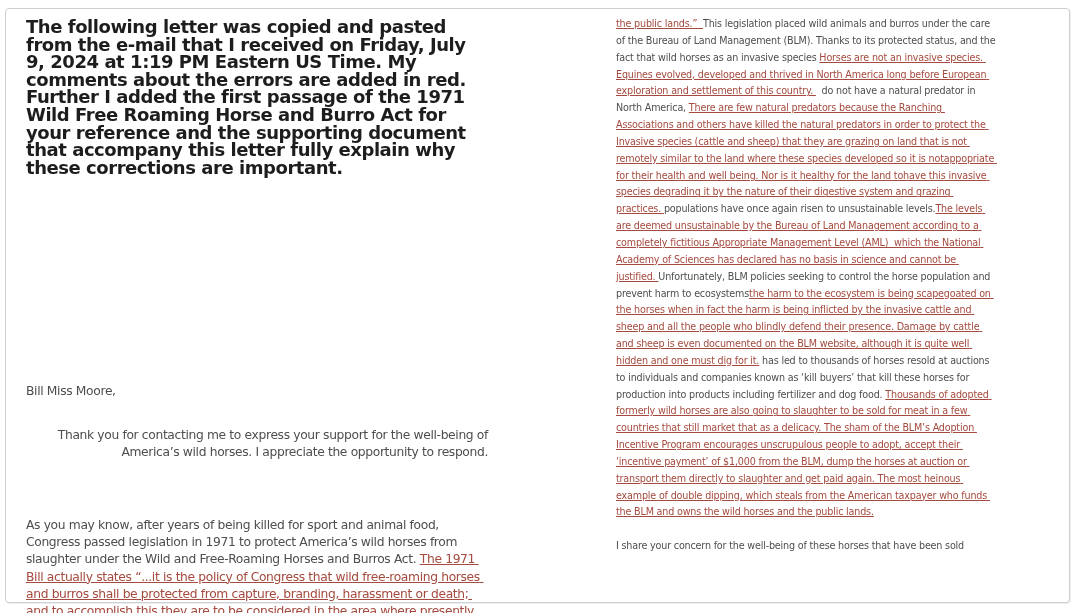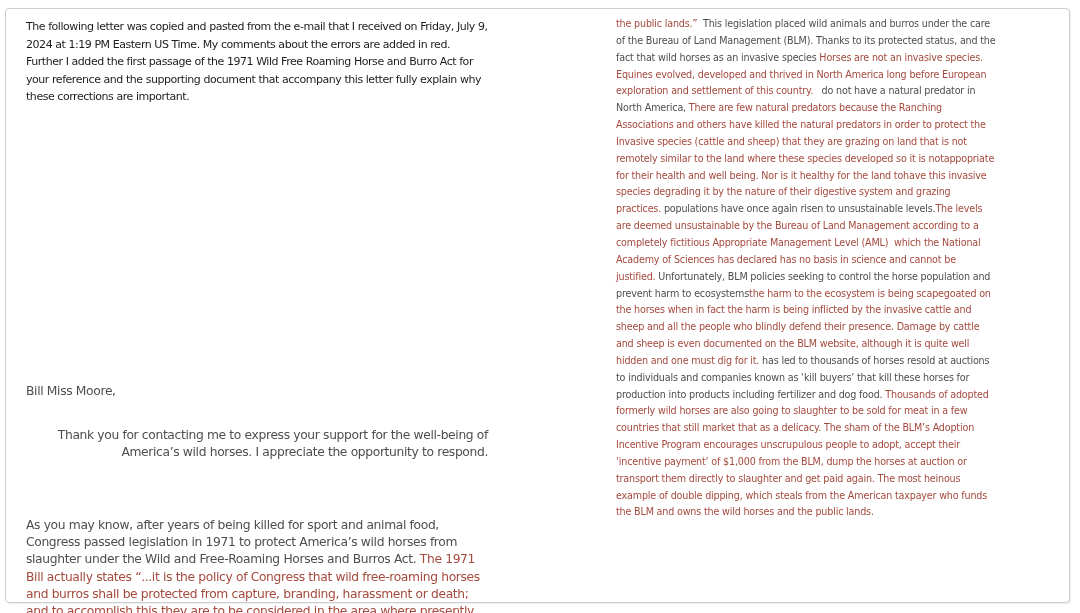--- a/index.html
+++ b/index.html
@@ -21,22 +21,22 @@
     left:5px;top:8px;
     width:1063px;height:593px;
     border:1px solid var(--border);
     border-radius:4px;
     background:#ffffff;
     box-shadow:1px 1px 0 #eceff1;
   }
   .intro-note{
     position:absolute;
     left:26px;top:18px;width:462px;
-    font-weight:normal;
-    font-size:11px;
+    font-weight:bold;
+    font-size:18px;
     line-height:17.6px;
     letter-spacing:-0.45px;
     color:var(--intro);
     white-space:pre-wrap;
   }
   .salutation{
     position:absolute;
     left:26px;top:384px;
     font-size:12.3px;
     letter-spacing:-0.35px;
@@ -67,32 +67,33 @@
     position:absolute;
     left:616px;top:16px;width:381px;
     font-size:9.6px;
     line-height:16.85px;
     letter-spacing:-0.18px;
     color:var(--ink);
   }
   .right-flow{white-space:pre-wrap;}
   .col-gap{height:17px;}
   .closing-line{white-space:pre-wrap;color:var(--ink);}
-  .red{color:var(--red);}
+  .red{color:var(--red);text-decoration:underline;}
   .ink{color:var(--ink);}
 </style>
 </head>
 <body>
 
 <div class="page-frame"></div>
 
 <div class="intro-note">The following letter was copied and pasted from the e-mail that I received on Friday, July 9, 2024 at 1:19 PM Eastern US Time. My comments about the errors are added in red. Further I added the first passage of the 1971 Wild Free Roaming Horse and Burro Act for your reference and the supporting document that accompany this letter fully explain why these corrections are important.</div>
 
 <div class="salutation">Bill Miss Moore,</div>
 
 <div class="thanks-paragraph">Thank you for contacting me to express your support for the well-being of America’s wild horses. I appreciate the opportunity to respond.</div>
 
 <div class="left-flow"><span class="ink">As you may know, after years of being killed for sport and animal food, Congress passed legislation in 1971 to protect America’s wild horses from slaughter under the Wild and Free-Roaming Horses and Burros Act. </span><span class="red">The 1971 Bill actually states “...it is the policy of Congress that wild free-roaming horses and burros shall be protected from capture, branding, harassment or death; and to accomplish this they are to be considered in the area where presently found, as an integral part of the natural system of</span></div>
 
 <div class="right-col">
   <div class="right-flow"><span class="red">the public lands.”  </span><span class="ink">This legislation placed wild animals and burros under the care of the Bureau of Land Management (BLM). Thanks to its protected status, and the fact that wild horses as an invasive species </span><span class="red">Horses are not an invasive species. Equines evolved, developed and thrived in North America long before European exploration and settlement of this country. </span><span class="ink">  do not have a natural predator in North America, </span><span class="red">There are few natural predators because the Ranching Associations and others have killed the natural predators in order to protect the Invasive species (cattle and sheep) that they are grazing on land that is not remotely similar to the land where these species developed so it is notappopriate for their health and well being. Nor is it healthy for the land tohave this invasive species degrading it by the nature of their digestive system and grazing practices. </span><span class="ink">populations have once again risen to unsustainable levels.</span><span class="red">The levels are deemed unsustainable by the Bureau of Land Management according to a completely fictitious Appropriate Management Level (AML)  which the National Academy of Sciences has declared has no basis in science and cannot be justified. </span><span class="ink">Unfortunately, BLM policies seeking to control the horse population and prevent harm to ecosystems</span><span class="red">the harm to the ecosystem is being scapegoated on the horses when in fact the harm is being inflicted by the invasive cattle and sheep and all the people who blindly defend their presence. Damage by cattle and sheep is even documented on the BLM website, although it is quite well hidden and one must dig for it.</span><span class="ink"> has led to thousands of horses resold at auctions to individuals and companies known as ‘kill buyers’ that kill these horses for production into products including fertilizer and dog food. </span><span class="red">Thousands of adopted formerly wild horses are also going to slaughter to be sold for meat in a few countries that still market that as a delicacy. The sham of the BLM’s Adoption Incentive Program encourages unscrupulous people to adopt, accept their ‘incentive payment’ of $1,000 from the BLM, dump the horses at auction or transport them directly to slaughter and get paid again. The most heinous example of double dipping, which steals from the American taxpayer who funds the BLM and owns the wild horses and the public lands.</span></div>
   <div class="col-gap"></div>
+  <div class="closing-line">I share your concern for the well-being of these horses that have been sold</div>
 </div>
 
 </body></html>

